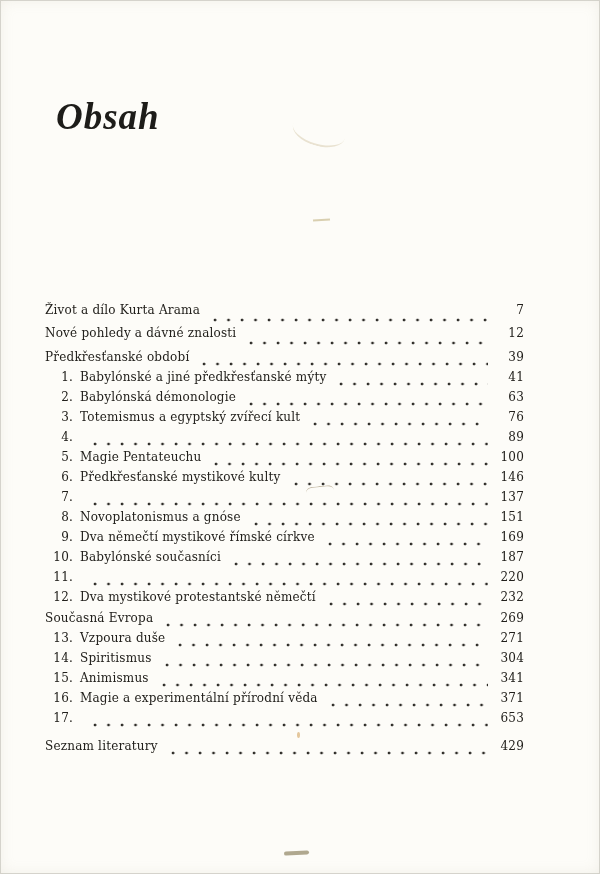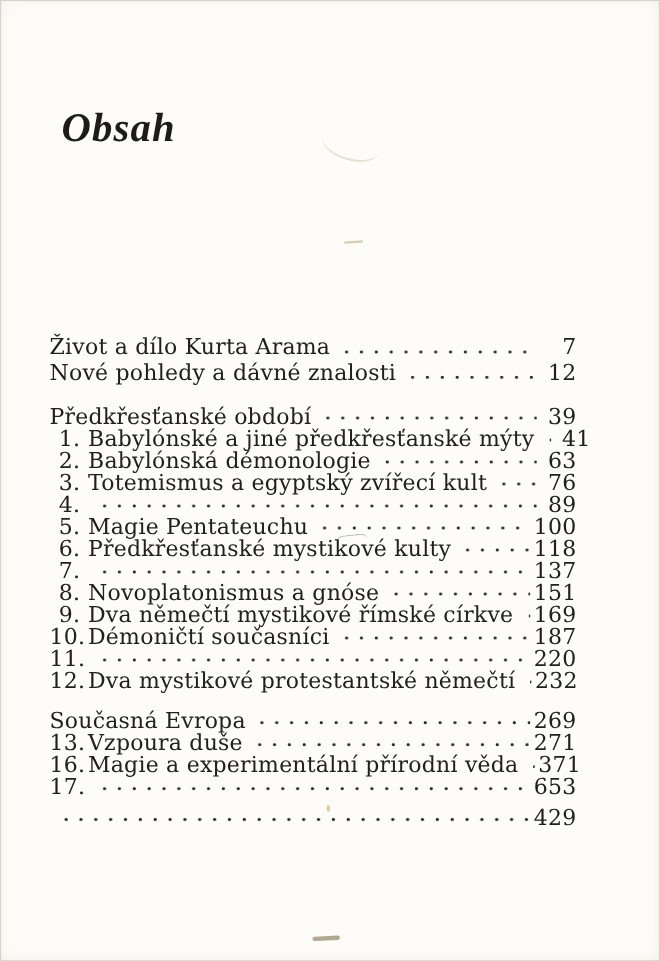--- a/index.html
+++ b/index.html
@@ -37,26 +37,26 @@
   .toc {
     position: absolute;
     left: 45px;
     top: 303px;
     width: 479px; 
   }
   .toc-row {
     display: flex;
     align-items: baseline;
     height: 20px;
-    font-size: 20px;
+    font-size: 12px;
     letter-spacing: 0.2px;
     white-space: nowrap;
   }
   .toc-row.level-top { height: 23px; }
-  .toc-row.level-section { margin-top: 17px; }
+  .toc-row.level-section { margin-top: 1px; }
   .toc-row.level-footer { margin-top: 8px; }
   .toc-num {
     flex: none;
     width: 28px;
     text-align: right;
     margin-right: 7px;
   }
   .toc-label { flex: none; }
   .toc-leader {
     flex: 1 1 auto;
@@ -170,21 +170,21 @@
       <span class="toc-num">5.</span>
       <span class="toc-label">Magie Pentateuchu</span>
       <span class="toc-leader"></span>
       <span class="toc-page">100</span>
     </div>
 
     <div class="toc-row level-item">
       <span class="toc-num">6.</span>
       <span class="toc-label">Předkřesťanské mystikové kulty</span>
       <span class="toc-leader"></span>
-      <span class="toc-page">118</span>
+      <span class="toc-page">146</span>
     </div>
 
     <div class="toc-row level-item">
       <span class="toc-num">7.</span>
       <span class="toc-leader"></span>
       <span class="toc-page">137</span>
     </div>
 
 
     <div class="toc-row level-item">
@@ -196,21 +196,21 @@
 
     <div class="toc-row level-item">
       <span class="toc-num">9.</span>
       <span class="toc-label">Dva němečtí mystikové římské církve</span>
       <span class="toc-leader"></span>
       <span class="toc-page">169</span>
     </div>
 
     <div class="toc-row level-item">
       <span class="toc-num">10.</span>
-      <span class="toc-label">Démoničtí současníci</span>
+      <span class="toc-label">Babylónské současníci</span>
       <span class="toc-leader"></span>
       <span class="toc-page">187</span>
     </div>
 
     <div class="toc-row level-item">
       <span class="toc-num">11.</span>
       <span class="toc-leader"></span>
       <span class="toc-page">220</span>
     </div>
 
@@ -228,37 +228,50 @@
       <span class="toc-page">269</span>
     </div>
 
     <div class="toc-row level-item">
       <span class="toc-num">13.</span>
       <span class="toc-label">Vzpoura duše</span>
       <span class="toc-leader"></span>
       <span class="toc-page">271</span>
     </div>
 
-
+    <div class="toc-row level-item">
+      <span class="toc-num">14.</span>
+      <span class="toc-label">Spiritismus</span>
+      <span class="toc-leader"></span>
+      <span class="toc-page">304</span>
+    </div>
+
+    <div class="toc-row level-item">
+      <span class="toc-num">15.</span>
+      <span class="toc-label">Animismus</span>
+      <span class="toc-leader"></span>
+      <span class="toc-page">341</span>
+    </div>
 
     <div class="toc-row level-item">
       <span class="toc-num">16.</span>
       <span class="toc-label">Magie a experimentální přírodní věda</span>
       <span class="toc-leader"></span>
       <span class="toc-page">371</span>
     </div>
 
     <div class="toc-row level-item">
       <span class="toc-num">17.</span>
       <span class="toc-leader"></span>
       <span class="toc-page">653</span>
     </div>
 
     <div class="toc-row level-footer">
 
+      <span class="toc-label">Seznam literatury</span>
       <span class="toc-leader"></span>
       <span class="toc-page">429</span>
     </div>
   </div>
 
 <div class="mark scratch-top"></div>
 <div class="mark dash-mid"></div>
 <div class="mark curve-row7"></div>
 <div class="mark speck-row17"></div>
 <div class="mark smudge-bottom"></div>

